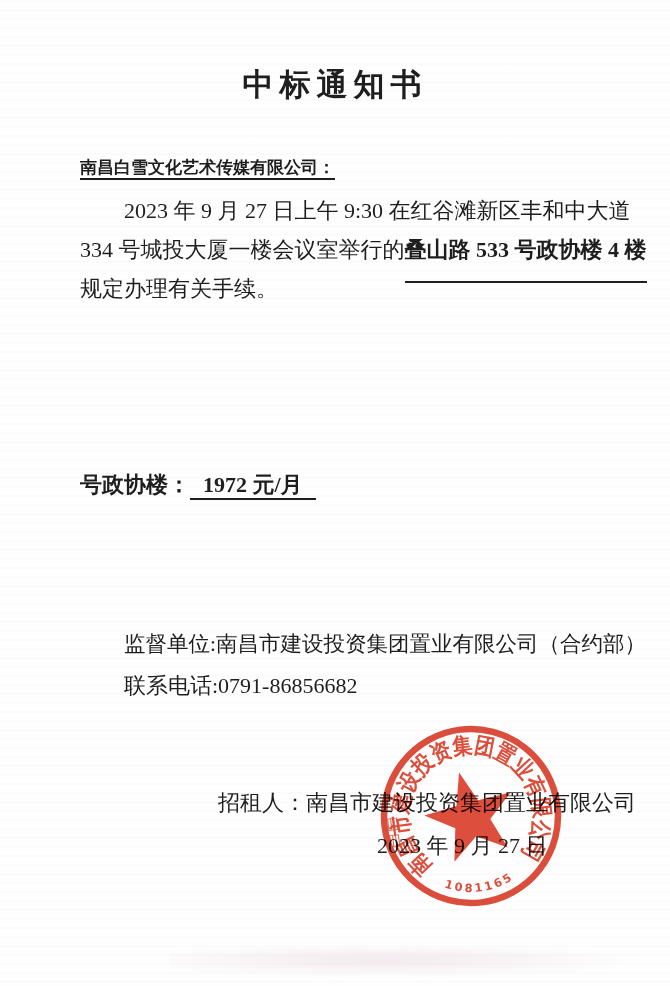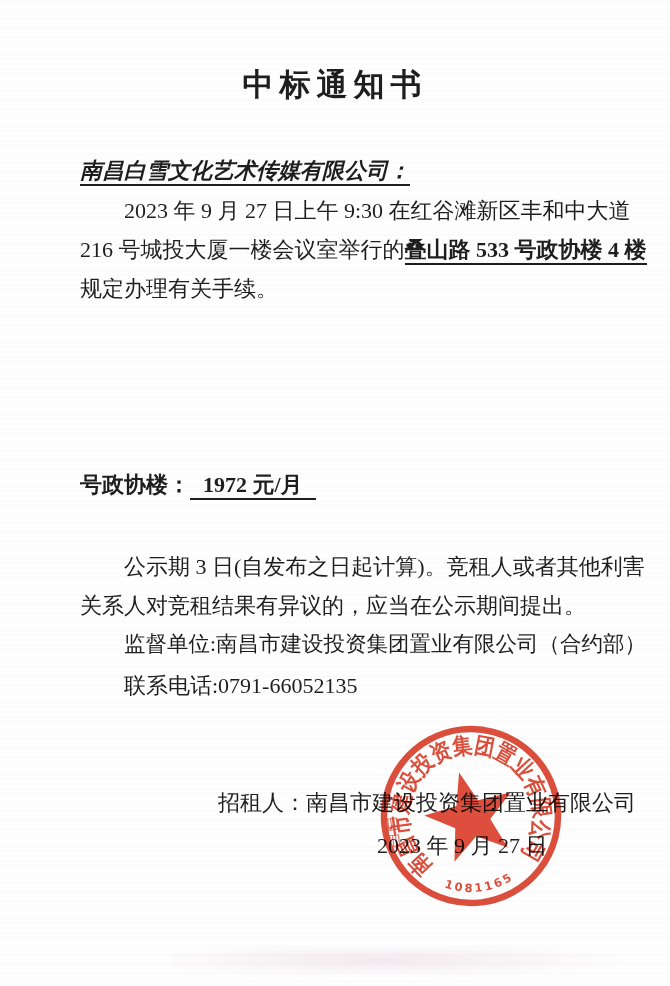--- a/index.html
+++ b/index.html
@@ -13,37 +13,37 @@
     font-family:"Liberation Serif","DejaVu Serif",serif;
     color:#1e1e1e;
   }
   .title{
     position:absolute;top:64px;left:0;right:0;
     text-align:center;
     font-size:31px;font-weight:700;letter-spacing:6px;
   }
   .addressee{
     position:absolute;top:156px;left:80px;
-    font-size:22px;font-weight:700;font-style:italic;
+    font-size:17px;font-weight:700;
   }
   .addressee span{border-bottom:2px solid #1e1e1e;padding-bottom:1px;}
   .body-block{
     position:absolute;left:80px;width:508px;
     font-size:22px;
   }
   .p1{top:191px;}
   .bline{
     height:39px;line-height:39px;
     text-align:justify;text-align-last:justify;
     text-justify:inter-character;
     white-space:nowrap;
   }
   .bline.last{text-align-last:left;}
   .indent{padding-left:44px;}
-  .bu{font-weight:700;border-bottom:2px solid #1e1e1e;padding-bottom:1px;margin-top:8px;}
+  .bu{font-weight:700;border-bottom:2px solid #1e1e1e;padding-bottom:19px;margin-top:8px;}
   .result{
     position:absolute;top:469px;left:80px;
     font-size:22px;font-weight:700;line-height:32px;
   }
   .result .value{
     border-bottom:2px solid #1e1e1e;
     padding:0 13px 1px 13px;
   }
   .notice{top:547px;}
   .supervisor{
@@ -81,42 +81,34 @@
 
   <div class="addressee">
     <span>南昌白雪文化艺术传媒有限公司：</span>
   </div>
 
   <div class="body-block p1">
     <div class="bline indent">
       <span>2023 年 9 月 27 日上午 9:30 在红谷滩新区丰和中大道</span>
     </div>
     <div class="bline">
-      <span>216 号城投大厦一楼会议室举行的</span><span class="bu">叠山路 533 号政协楼 4 楼</span>
+      <span>334 号城投大厦一楼会议室举行的</span><span class="bu">叠山路 533 号政协楼 4 楼</span>
     </div>
     <div class="bline last">
       <span>规定办理有关手续。</span>
     </div>
   </div>
 
   <div class="result">
     <span>号政协楼：</span><span class="value">1972 元/月</span>
   </div>
 
-  <div class="body-block notice">
-    <div class="bline indent">
-      <span>公示期 3 日(自发布之日起计算)。竞租人或者其他利害</span>
-    </div>
-    <div class="bline last">
-      <span>关系人对竞租结果有异议的，应当在公示期间提出。</span>
-    </div>
-  </div>
 
   <div class="supervisor">监督单位:南昌市建设投资集团置业有限公司（合约部）</div>
-  <div class="phone">联系电话:0791-66052135</div>
+  <div class="phone">联系电话:0791-86856682</div>
 
   <div class="sign-line">招租人：南昌市建设投资集团置业有限公司</div>
   <div class="date-line">2023 年 9 月 27 日</div>
 
   <svg class="seal" viewBox="0 0 220 220" xmlns="http://www.w3.org/2000/svg">
     <defs>
       <path id="sealTopArc" d="M 60.4 148.8 A 63 63 0 1 1 159.6 148.8" fill="none"></path>
       <path id="sealBottomArc" d="M 72 175.8 A 76 76 0 0 0 148 175.8" fill="none"></path>
     </defs>
     <g transform="rotate(-7 110 110)">

